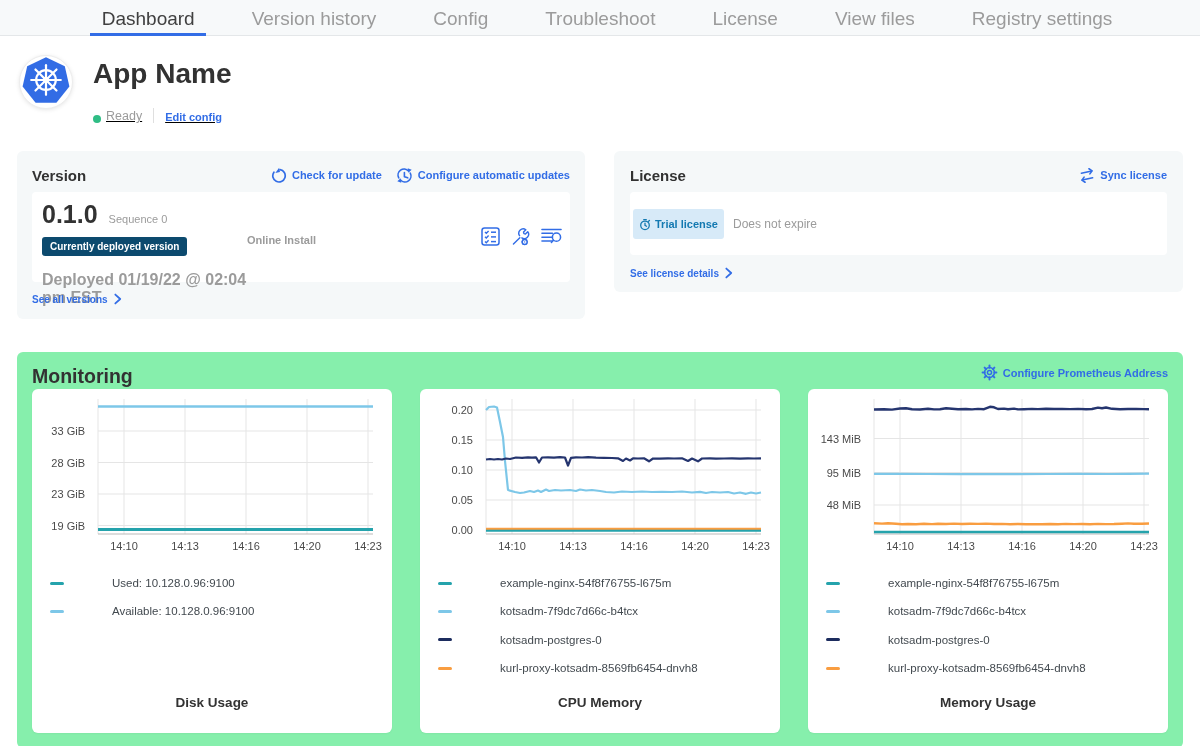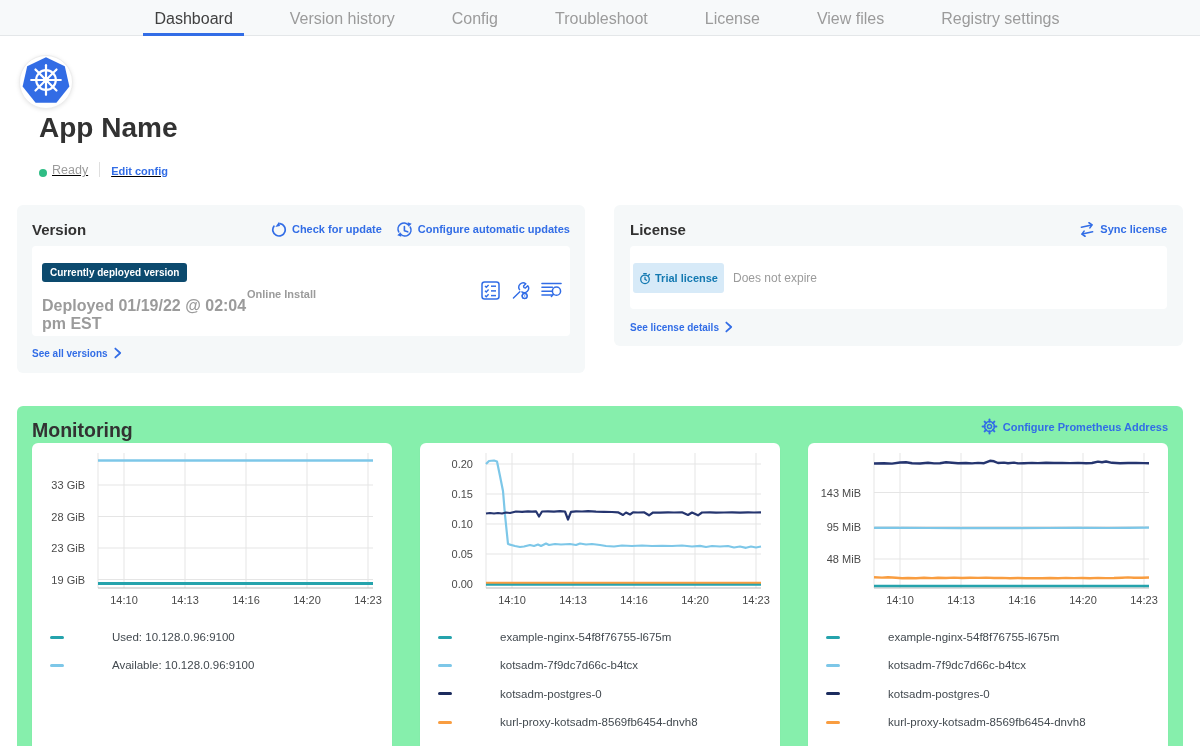--- a/index.html
+++ b/index.html
@@ -1,23 +1,23 @@
 <!DOCTYPE html>
 <html><head>
 <meta charset="utf-8">
 <style>
 * { margin:0; padding:0; box-sizing:border-box; }
 html,body { width:1200px; height:746px; background:#fff; font-family:"Liberation Sans", sans-serif; overflow:hidden; }
 .nav { height:36px; background:#f7f9fa; border-bottom:1px solid #e4e7e9; }
 .nav ul { list-style:none; display:flex; justify-content:center; height:36px; padding-left:14px; }
-.nav li { font-size:16px; color:#9b9b9b; margin:0 17px; padding:0 11.5px; line-height:37px; border-bottom:3px solid transparent; height:36px; }
+.nav li { font-size:19px; color:#9b9b9b; margin:0 17px; padding:0 11.5px; line-height:37px; border-bottom:3px solid transparent; height:36px; }
 .nav li.active { color:#404040; border-bottom-color:#326de6; }
 
 
-.apphead { padding:19px 17px 0 19px; display:flex;flex-direction:column; }
+.apphead { padding:19px 17px 0 19px; display:flex; }
 .logo-circle { width:54px; height:54px; border-radius:50%; background:#fff; border:1px solid #ededed; box-shadow:0 1px 4px rgba(0,0,0,.1); display:flex; align-items:center; justify-content:center; }
 .apptitle { margin-left:20px; }
 .apptitle h1 { font-size:28px; font-weight:bold; color:#323232; line-height:30px; margin-top:4px; letter-spacing:0; }
 .subrow { display:flex; align-items:flex-end; margin-top:18px; height:16px;text-decoration:underline; }
 .dot { width:8px; height:8px; border-radius:50%; background:#2fbd85; margin-right:5px; }
 .ready { font-size:12.5px; color:#9b9b9b; }
 .divider { width:1px; height:15px; background:#dfdfdf; margin:0 11px; }
 .editcfg { font-size:11px; font-weight:bold; color:#326de6; }
 
 
@@ -132,20 +132,24 @@
           <path d="M2.9 11.6 A6.4 6.4 0 0 1 13.2 4.2" stroke="#326de6" stroke-width="1.7" fill="none" stroke-linecap="round"></path>
           <path d="M15.1 6.4 A6.4 6.4 0 0 1 4.8 13.8" stroke="#326de6" stroke-width="1.7" fill="none" stroke-linecap="round"></path>
           <polygon points="12.4,1.2 16.6,2.8 13.1,6.2" fill="#326de6"></polygon>
           <polygon points="5.6,16.8 1.4,15.2 4.9,11.8" fill="#326de6"></polygon>
           <polyline points="8.9,5.9 8.9,10.2 12.4,11.5" stroke="#326de6" stroke-width="1.7" fill="none" stroke-linecap="round" stroke-linejoin="round"></polyline>
         </svg>
         Configure automatic updates</span>
     </div>
     <div class="inner v-inner">
       <div class="v-left">
+        <div class="v-row1">
+            <span class="vnum">0.1.0</span>
+            <span class="seq">Sequence 0</span>
+          </div>
         <div><span class="greenbadge">Currently deployed version</span></div>
         <div class="deployed">Deployed 01/19/22 @ 02:04 pm EST</div>
       </div>
       <div class="v-mid">Online Install</div>
       <div class="v-icons">
         <svg width="19" height="19" viewBox="0 0 19 19" fill="none" stroke="#326de6" stroke-width="1.5">
           <rect x="1" y="1" width="17" height="17" rx="2.5"></rect>
           <polyline points="4,5 5.3,6.3 7.6,3.9" stroke-width="1.4"></polyline>
           <polyline points="4,9.7 5.3,11 7.6,8.6" stroke-width="1.4"></polyline>
           <polyline points="4,14.4 5.3,15.7 7.6,13.3" stroke-width="1.4"></polyline>

